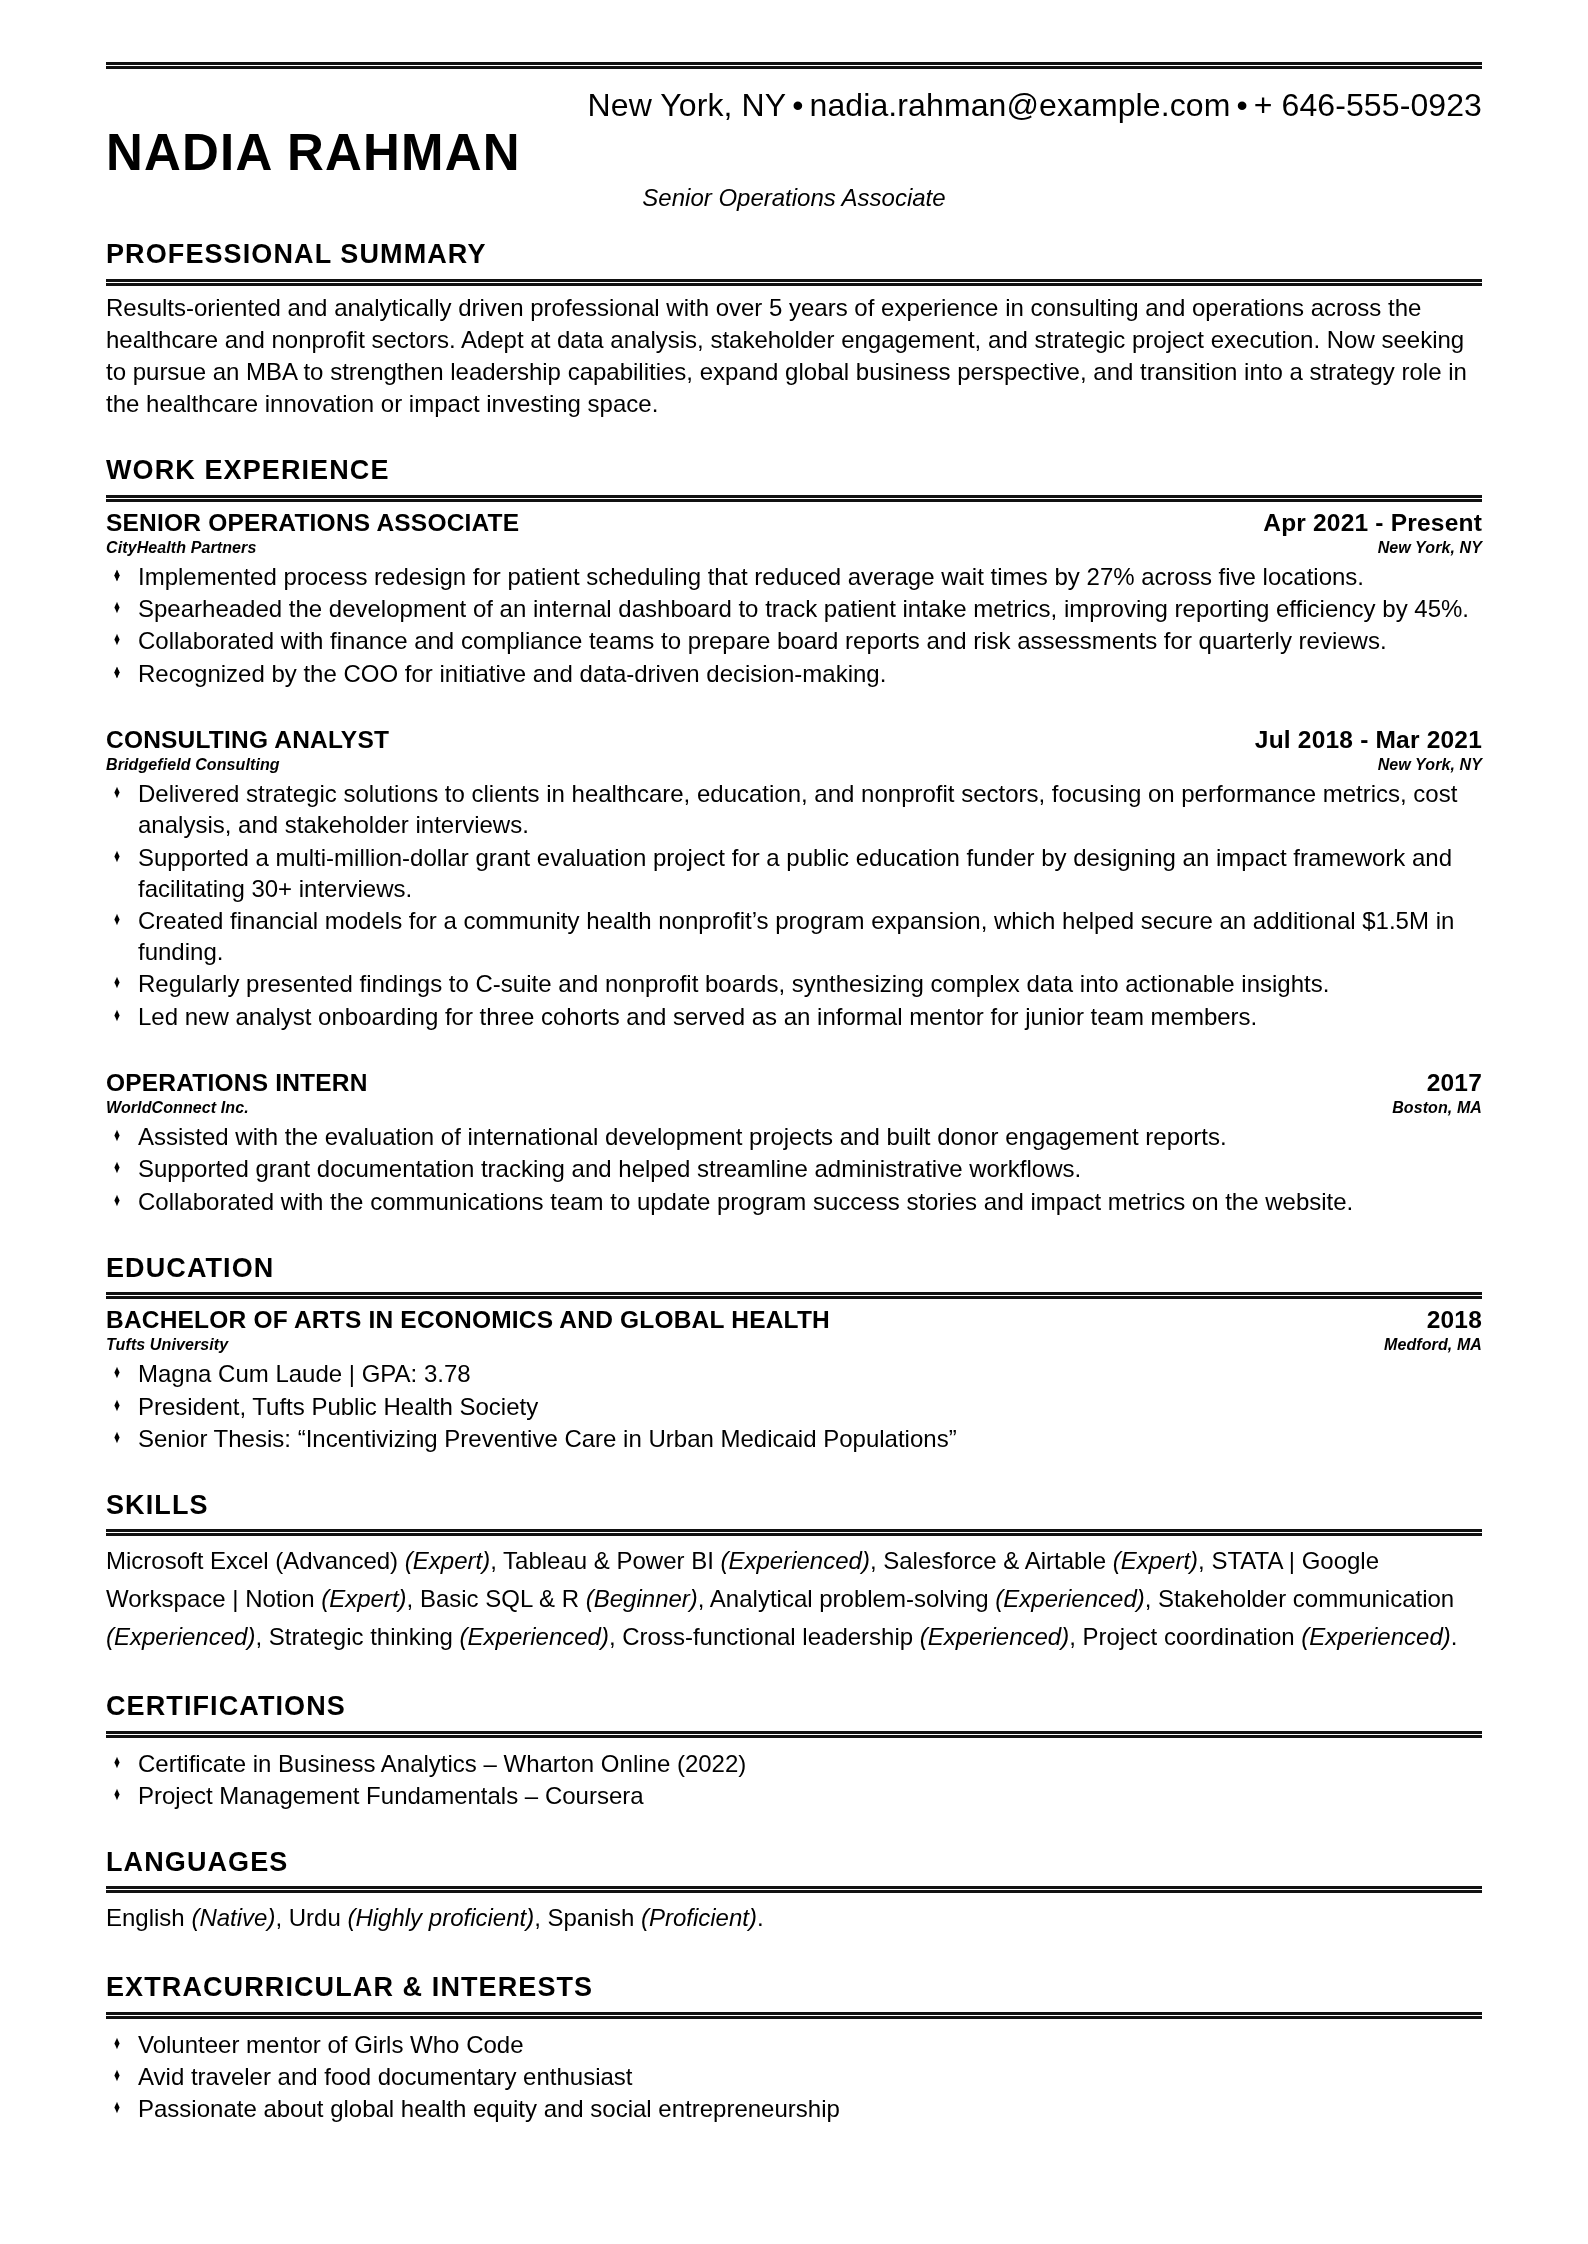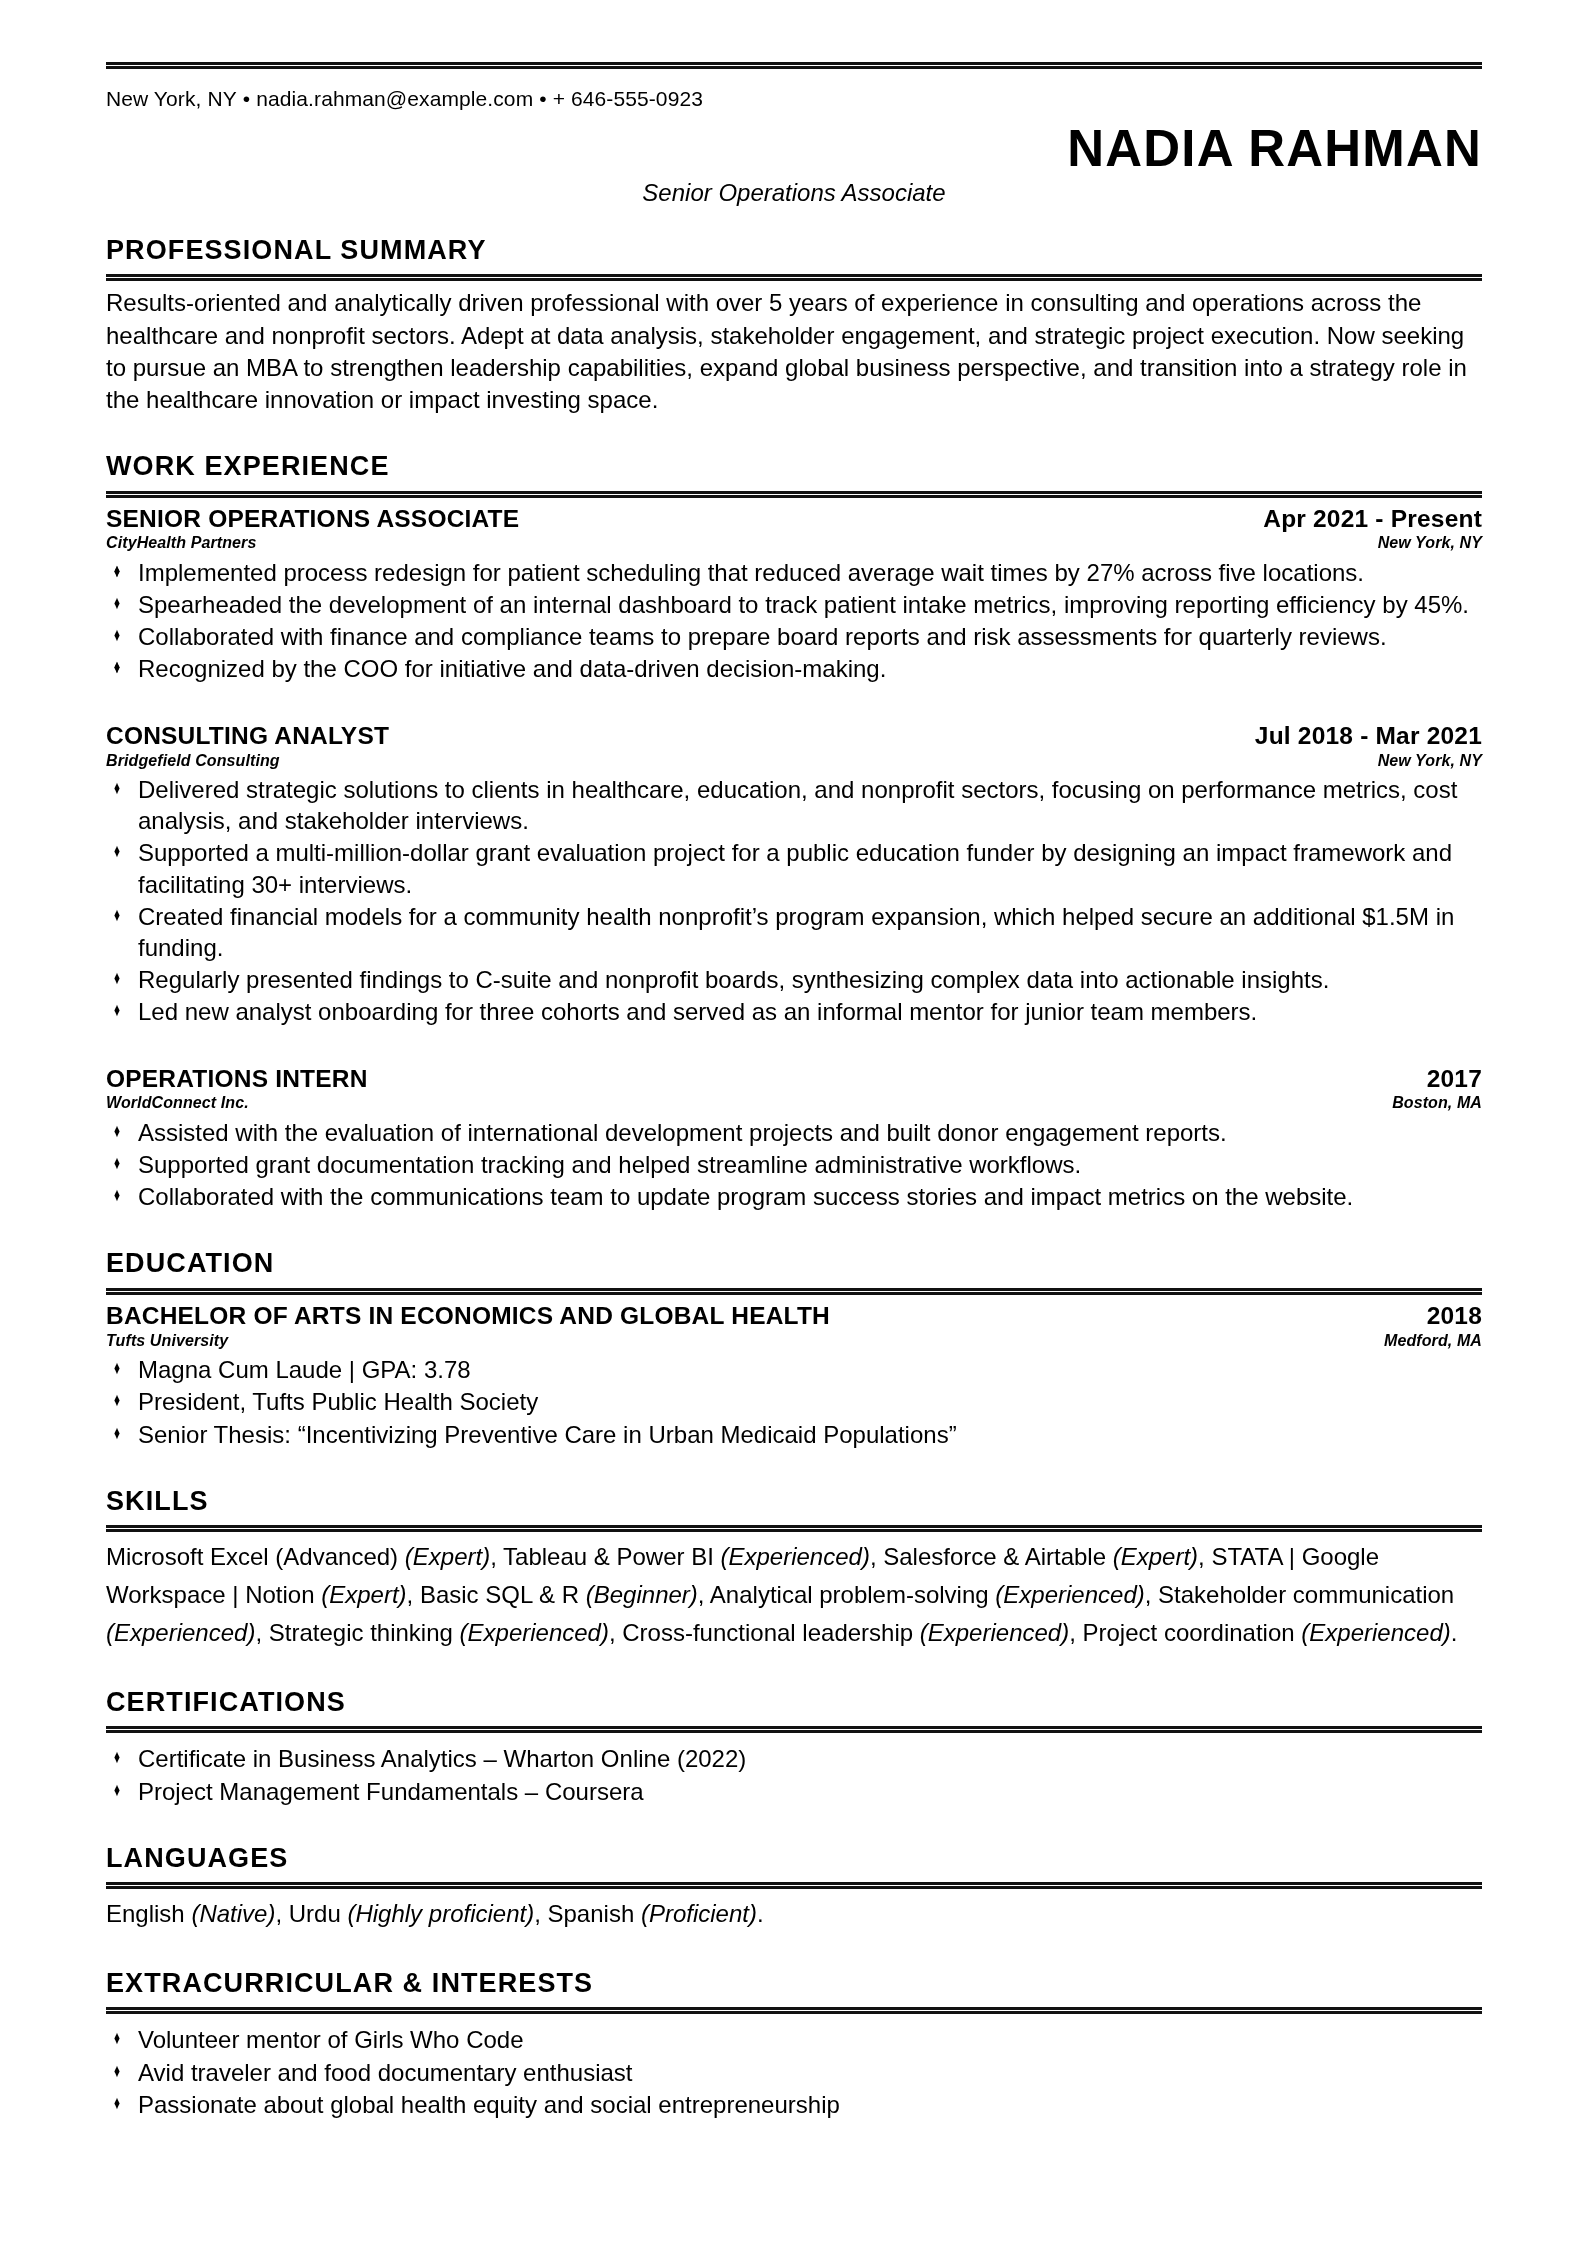--- a/index.html
+++ b/index.html
@@ -30,30 +30,29 @@
     border-top: 3px solid #111;
     border-bottom: 3px solid #111;
     background: #fff;
     margin: 0;
   }
 
   .top-rule { margin-bottom: 17px; }
 
   
   .contact-line {
-    text-align: left;
-    font-size: 21px;
+    text-align: right;
+    font-size: 32px;
     letter-spacing: 0.1px;
     line-height: 1.2;
-    margin-bottom: 9px;
   }
   .contact-sep { padding: 0 6px; }
 
   .full-name {
-    text-align: right;
+    text-align: left;
     font-size: 51px;
     font-weight: bold;
     letter-spacing: 1.2px;
     line-height: 1.12;
     margin-bottom: 2px;
   }
 
   .job-title-sub {
     text-align: center;
     font-size: 24px;

